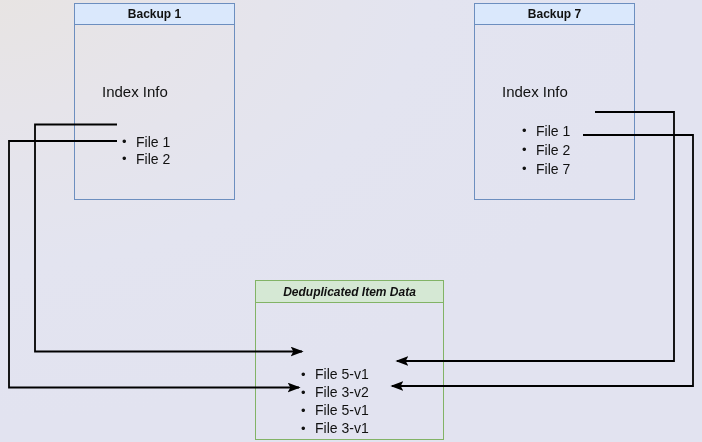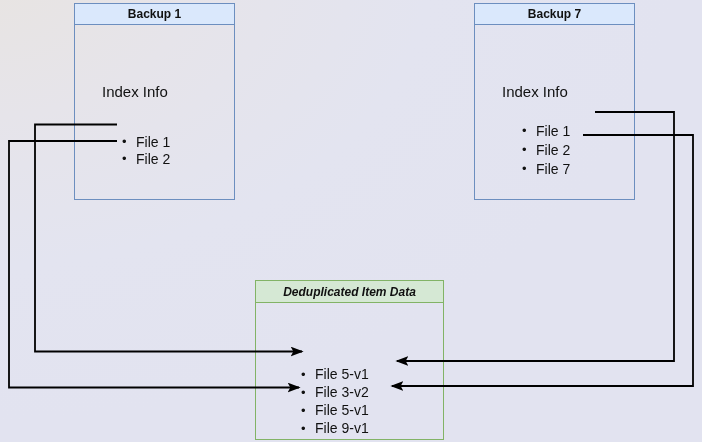--- a/index.html
+++ b/index.html
@@ -99,21 +99,21 @@
         <li>
           <span class="bullet">•</span>
           <span>File 3-v2</span>
         </li>
         <li>
           <span class="bullet">•</span>
           <span>File 5-v1</span>
         </li>
         <li>
           <span class="bullet">•</span>
-          <span>File 9-v1</span>
+          <span>File 3-v1</span>
         </li>
       </ul>
     </div>
   </div>
 
   <svg class="connectors" width="702" height="442" viewBox="0 0 702 442">
     <defs>
       <marker id="arrowR" viewBox="0 0 12 9" refX="10.5" refY="4.5" markerWidth="13" markerHeight="10" orient="auto" markerUnits="userSpaceOnUse">
         <path d="M0,0 L12,4.5 L0,9 L2.5,4.5 Z" fill="#000"></path>
       </marker>

